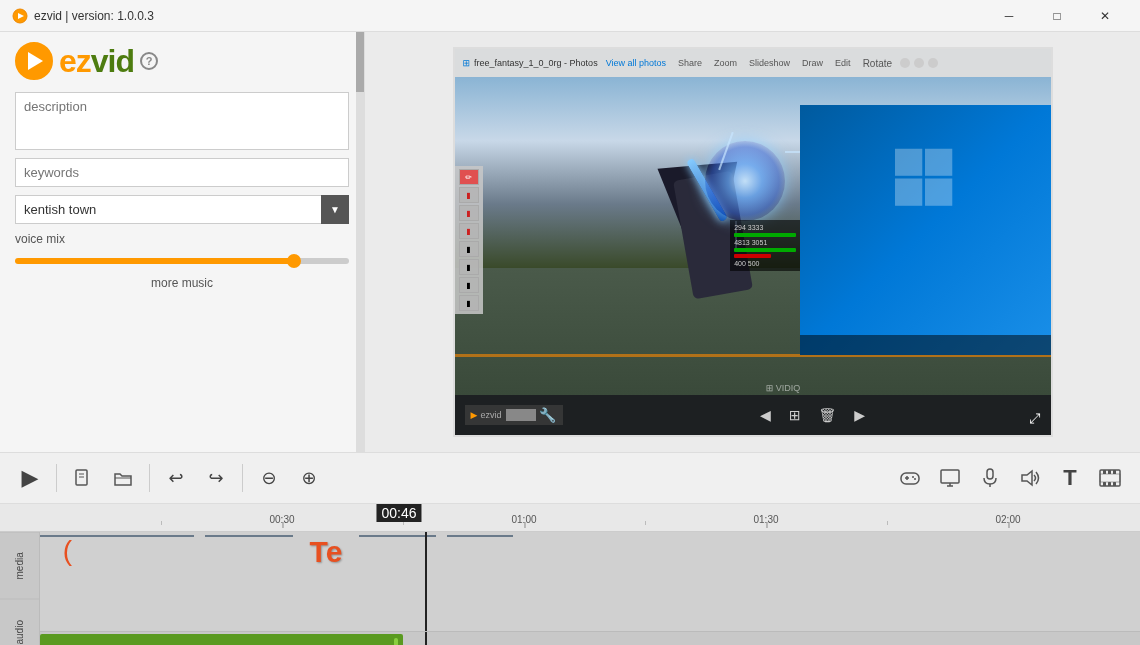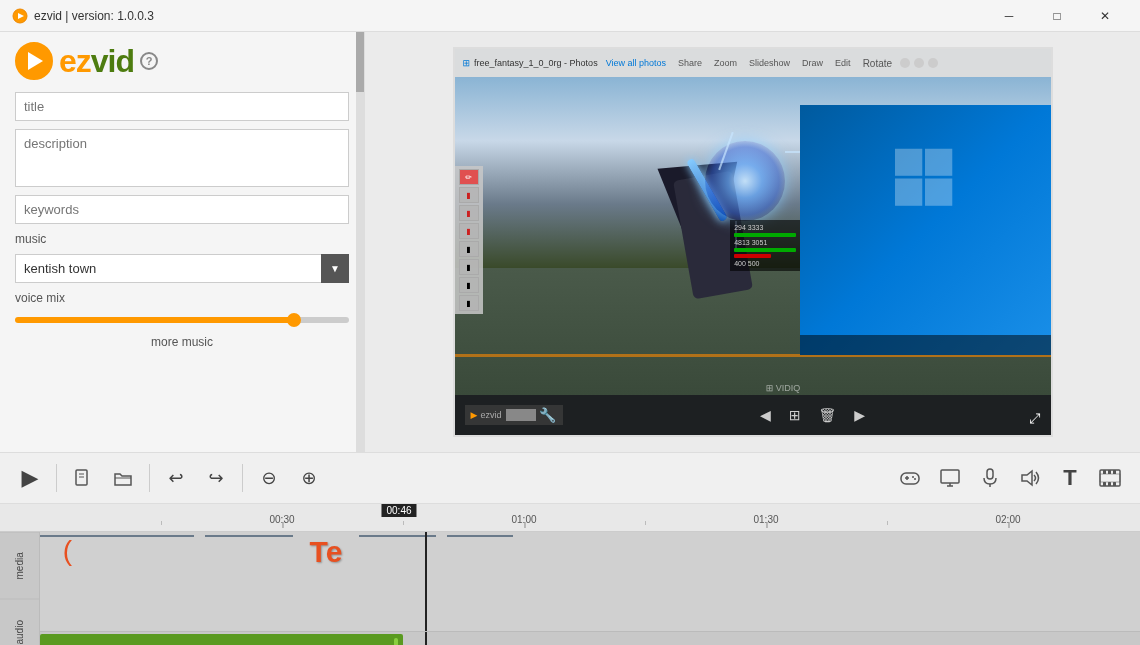--- a/index.html
+++ b/index.html
@@ -401,21 +401,21 @@
       left: 50%;
       width: 1px;
       height: 6px;
       background: #888;
     }
     .playhead-label {
       position: absolute;
       top: 0;
       background: #222;
       color: white;
-      font-size: 10px;
+      font-size: 14px;
       padding: 1px 5px;
       transform: translateX(-50%);
       white-space: nowrap;
     }
     .playhead-line {
       position: absolute;
       top: 18px; bottom: 0;
       width: 2px;
       background: black;
     }
@@ -502,28 +502,26 @@
     <div class="logo-area">
       <div class="play-icon-circle">
         <div class="play-triangle"></div>
       </div>
       <div class="logo-text">
         <span>ez</span><span style="color:#4d7c0f">vid</span>
       </div>
       <div class="help-circle">?</div>
     </div>
 
-    <input type="text" placeholder="title" style="">
 
     <textarea placeholder="description" style=""></textarea>
 
 
     <input type="text" placeholder="keywords" style="">
 
-    <label>music</label>
 
     <div class="select-wrapper">
       <select>
         <option>kentish town</option>
         <option>none</option>
         <option>upbeat</option>
         <option>mellow</option>
       </select>
       <div class="select-arrow"></div>
     </div>

